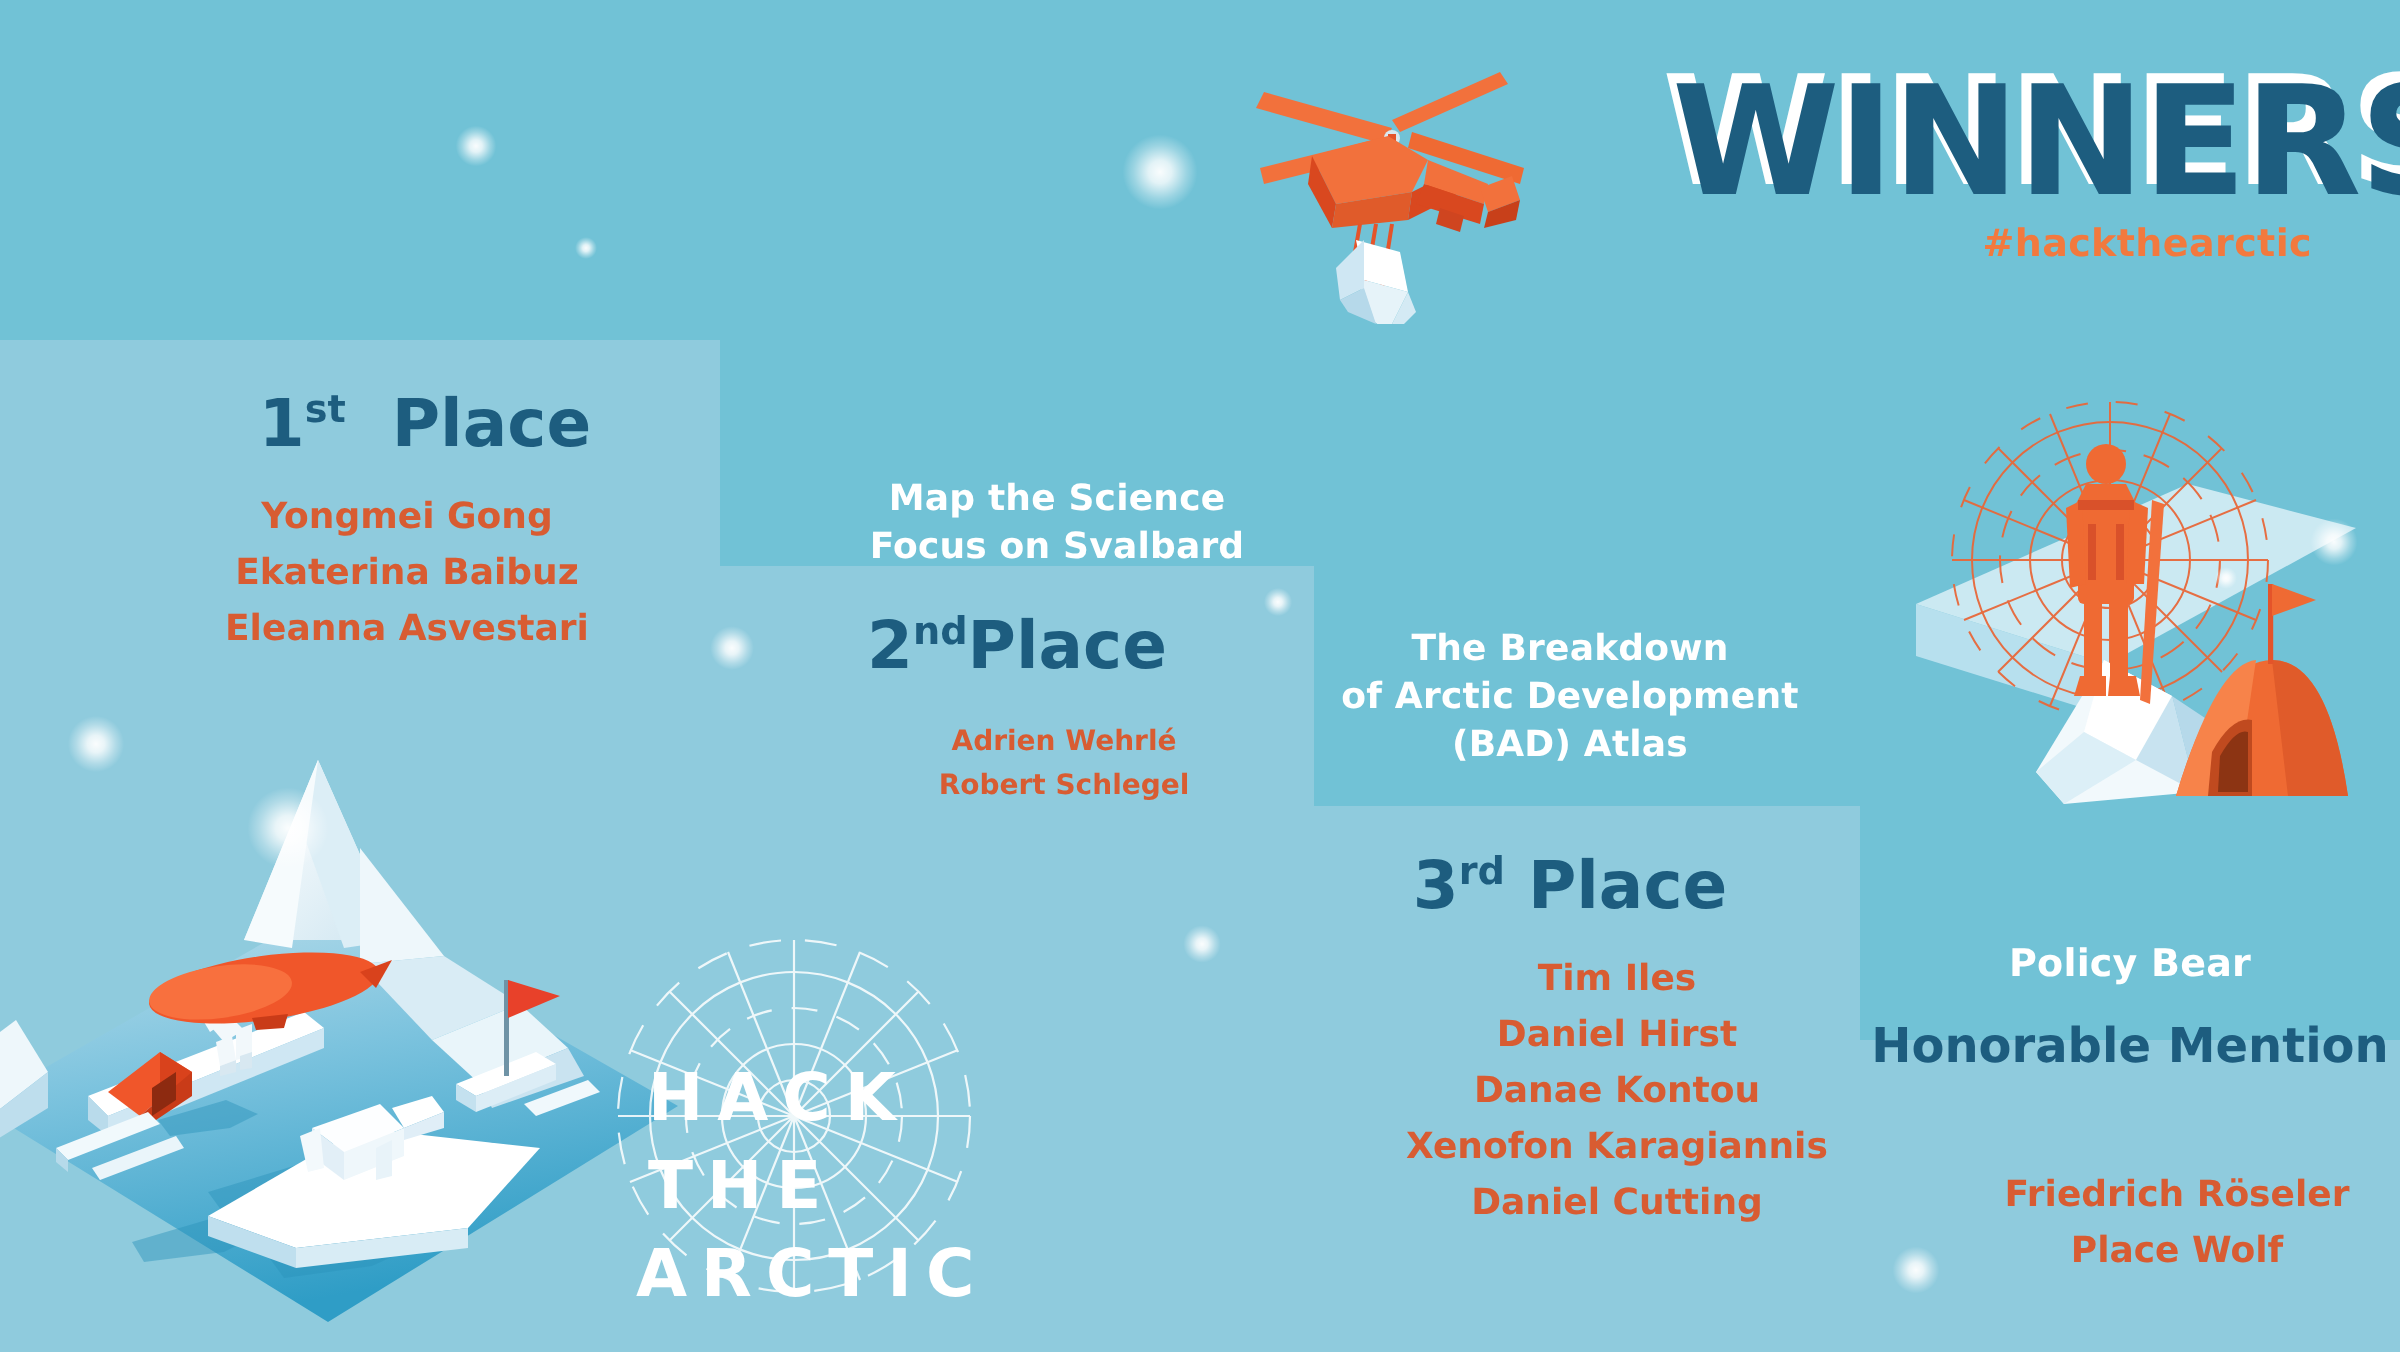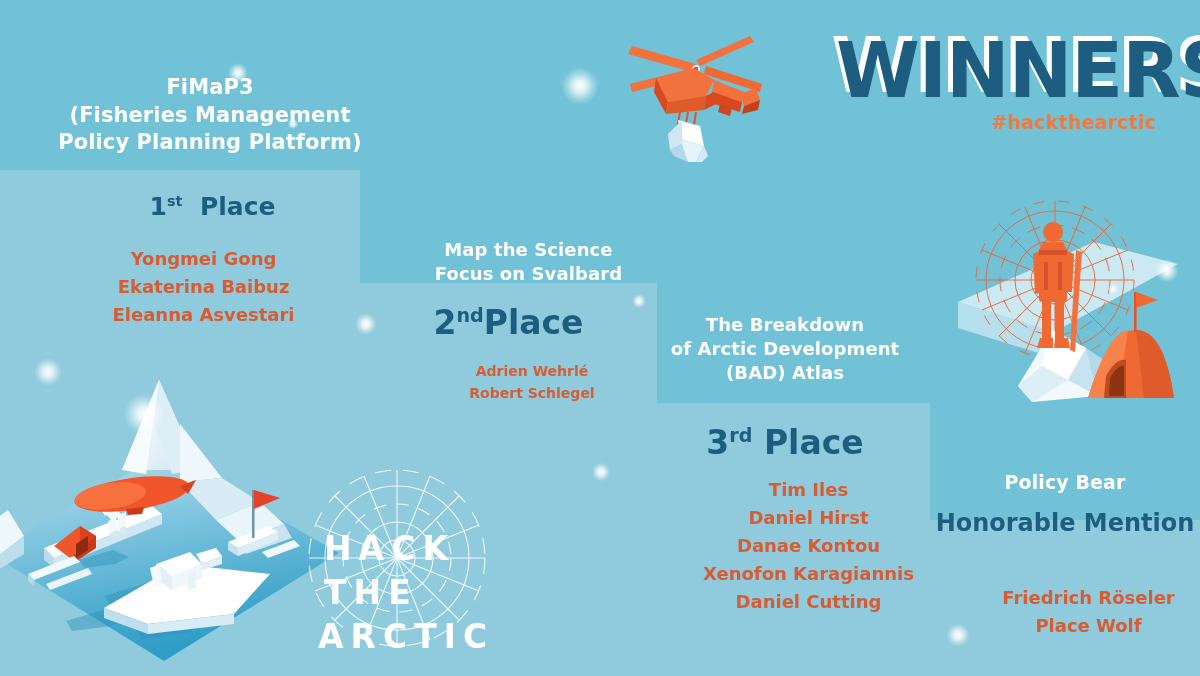--- a/index.html
+++ b/index.html
@@ -278,26 +278,21 @@
   <div class="glow" style="left:1152px;top:256px;width:30px;height:30px;"></div>
   <div class="glow" style="left:1106px;top:282px;width:14px;height:14px;"></div>
   <div class="glow" style="left:118px;top:388px;width:52px;height:52px;"></div>
   <div class="glow" style="left:630px;top:292px;width:18px;height:18px;"></div>
 
   <div id="winners-wrap">
     <div id="winners">WINNERS</div>
   </div>
   <div id="hashtag">#hackthearctic</div>
 
-  <div class="proj" style="left:0px;top:74px;width:420px;font-size:21px;">
-    <div>FiMaP3</div>
-    <div>(Fisheries Management</div>
-    <div>Policy Planning Platform)</div>
-  </div>
-  <div class="place" style="left:0px;top:192px;width:425px;font-size:25px;">
+  <div class="place" style="left:0px;top:192px;width:425px;font-size:33px;">
     <span>1</span><span class="ord">st</span>&nbsp; <span>Place</span>
   </div>
   <div class="names" style="left:0px;top:245px;width:360px;font-size:18px;">
     <div>Yongmei Gong</div>
     <div>Ekaterina Baibuz</div>
     <div>Eleanna Asvestari</div>
   </div>
 
   <div class="proj" style="left:380px;top:214px;width:297px;font-size:18px;margin-top:24px;">
     <div>Map the Science</div>

